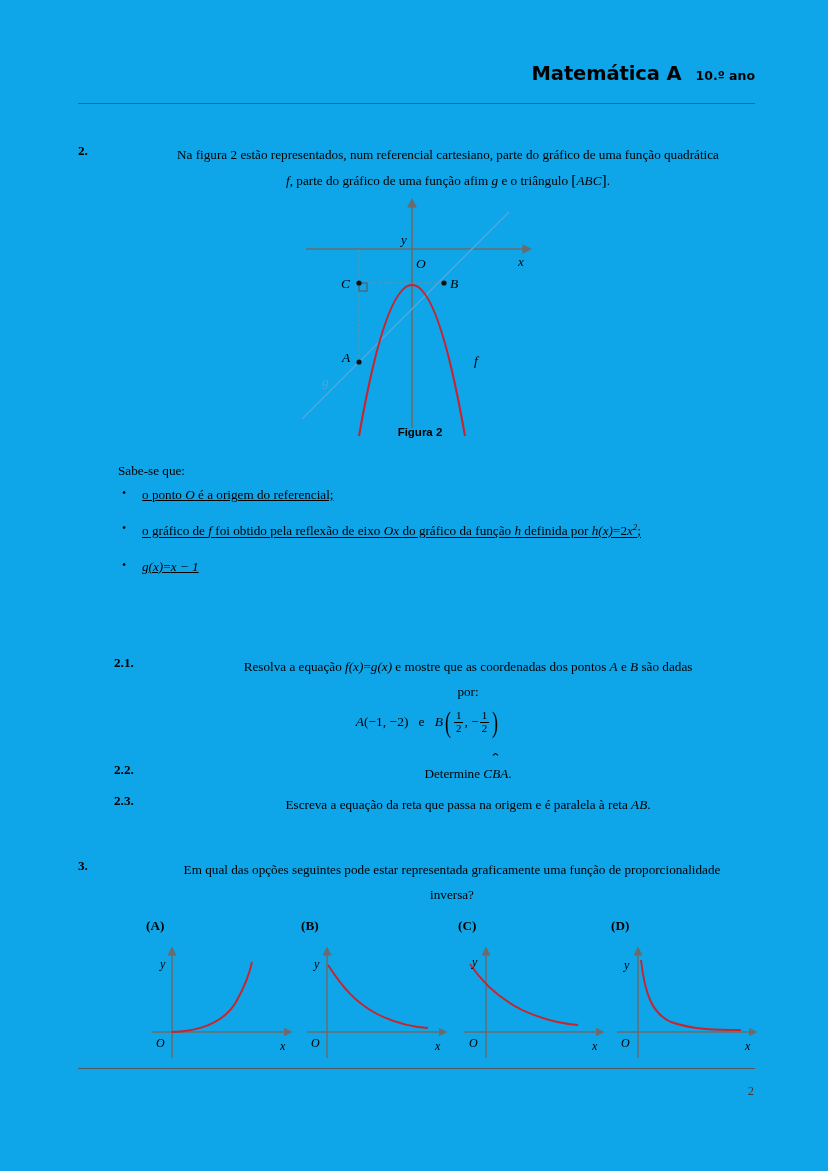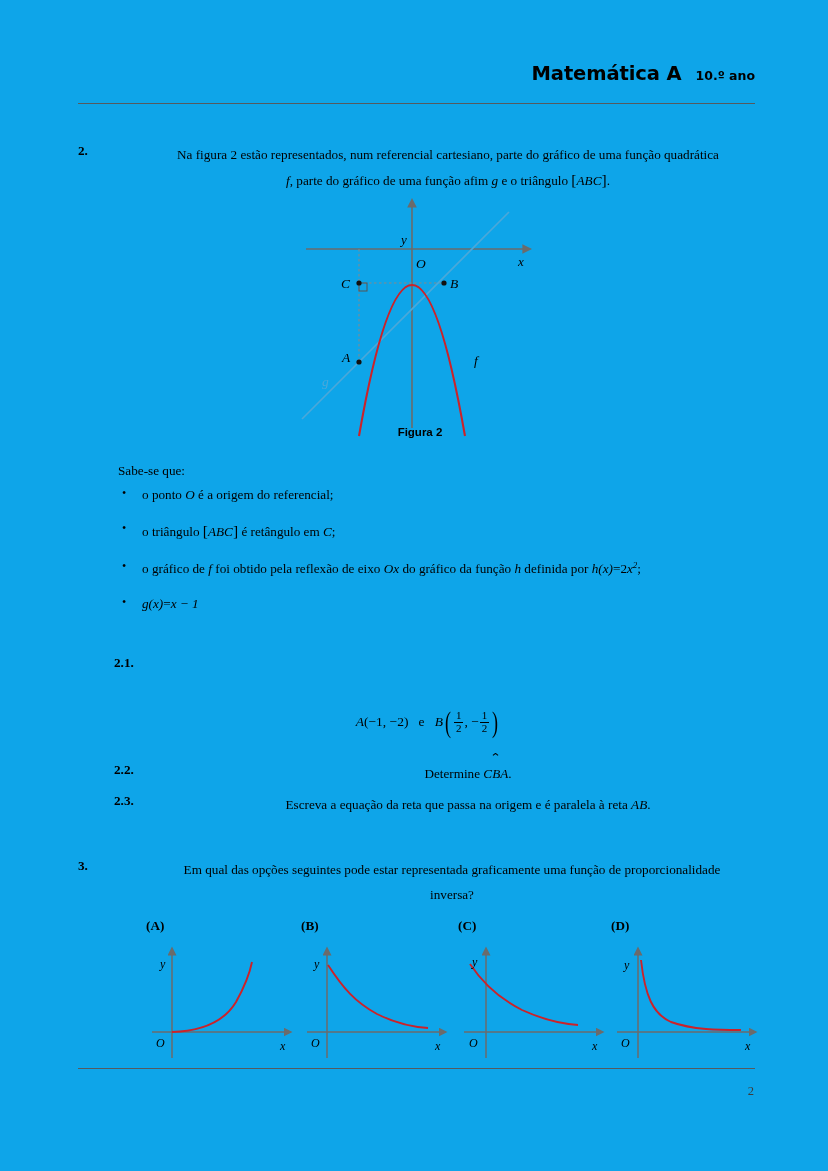--- a/index.html
+++ b/index.html
@@ -135,20 +135,21 @@
     left: 118px;
     top: 488px;
     width: 660px;
   }
   .bullet-row {
     position: relative;
     font-size: 13.2px;
     line-height: 1;
     padding-left: 24px;
     margin-bottom: 22px;
+    text-decoration: underline;
   }
   .bullet-row::before {
     content: "\2022";
     position: absolute;
     left: 4px;
     top: -1px;
     font-size: 12px;
   }
 
   
@@ -262,44 +263,48 @@
 
   <div class="bullets">
 
     <div class="bullet-row">
       <span>o ponto</span>
       <span class="mi">O</span>
       <span>é a origem do referencial;</span>
     </div>
 
 
-    <div class="bullet-row">
-      <span>o triângulo</span>
-      <span class="brk">[</span><span class="mi">ABC</span><span class="brk">]</span>
-      <span>é retângulo em</span>
-      <span class="mi">C</span><span>;</span>
-    </div>
 
     <div class="bullet-row">
       <span>o gráfico de</span>
       <span class="mi">f</span>
       <span>foi obtido pela reflexão de eixo</span>
       <span class="mi">Ox</span>
       <span>do gráfico da função</span>
       <span class="mi">h</span>
       <span>definida por</span>
       <span class="mi">h(x)</span><span>=</span><span>2</span><span class="mi">x</span><span class="sup">2</span><span>;</span>
     </div>
 
     <div class="bullet-row">
       <span class="mi">g</span><span class="mi">(x)</span><span>=</span><span class="mi">x − 1</span>
     </div>
   </div>
 
   <div class="qnum" style="left:114px; top:655px;">2.1.</div>
+  <div class="qtext" style="left:158px; top:654px; width:620px;">
+    <span>Resolva a equação</span>
+    <span class="mi">f(x)</span><span>=</span><span class="mi">g(x)</span>
+    <span>e mostre que as coordenadas dos pontos</span>
+    <span class="mi">A</span>
+    <span>e</span>
+    <span class="mi">B</span>
+    <span>são dadas</span><br>
+    <span>por:</span>
+  </div>
 
   <div style="position:absolute; left:118px; top:706px; width:620px; text-align:center; font-size:13.5px;">
     <span class="mi">A</span><span>(−1,  −2)</span>
     &nbsp;&nbsp;<span>e</span>&nbsp;&nbsp;
     <span class="mi">B</span><span class="bigparen"><span class="pl">(</span><span class="frac"><span class="num">1</span><span class="den">2</span></span><span>,</span>&nbsp;<span>−</span><span class="frac"><span class="num">1</span><span class="den">2</span></span><span class="pr">)</span></span>
   </div>
 
   <div class="qnum" style="left:114px; top:762px;">2.2.</div>
   <div class="qtext" style="left:158px; top:761px; width:620px;">
     <span>Determine</span>

